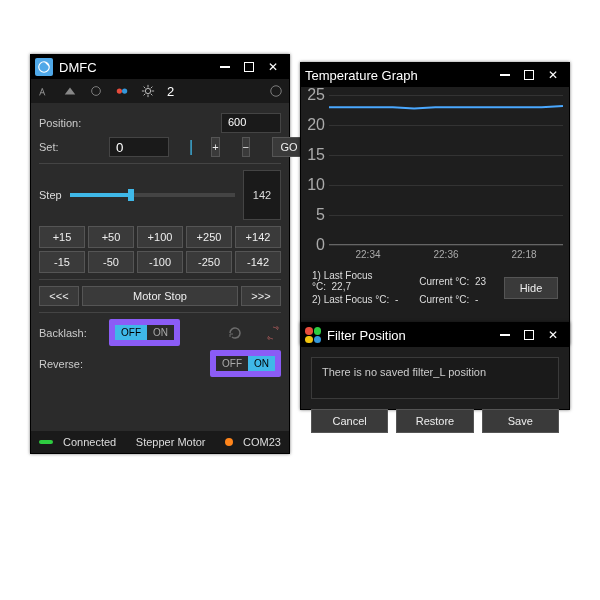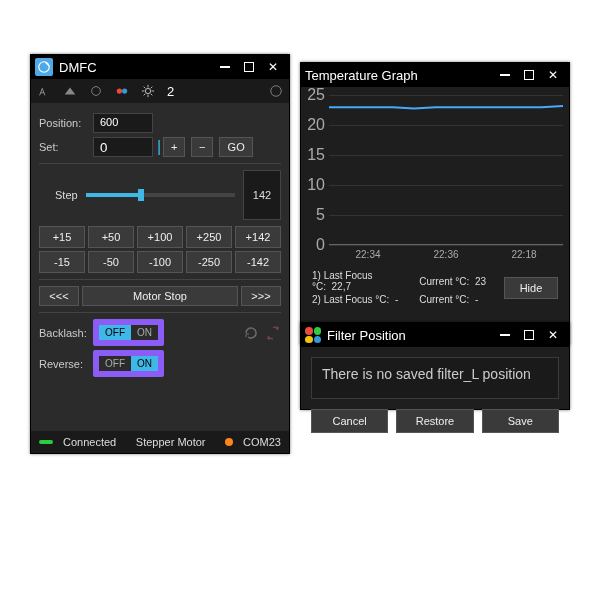--- a/index.html
+++ b/index.html
@@ -13,31 +13,31 @@
   .winbtn.min::before { content: ""; border-bottom: 2px solid #fff; width: 10px; display: block; }
   .winbtn.max::before { content: ""; border: 1px solid #fff; width: 8px; height: 8px; display: block; }
   .app-icon { width: 18px; height: 18px; background: #4fa8e8; border-radius: 2px; display: flex; align-items: center; justify-content: center; }
   .app-icon svg { width: 14px; height: 14px; }
   
   #dmfc { left: 30px; top: 54px; width: 260px; height: 400px; background: #2b2b2b; }
   .toolbar { background: #1a1a1a; height: 24px; display: flex; align-items: center; padding: 0 6px; gap: 12px; color: #aaa; }
   .toolbar .ticon { width: 14px; height: 14px; display: inline-block; }
   .toolbar .right { margin-left: auto; }
   .panel { padding: 6px 8px; }
-  .row { display: flex; align-items: center; gap: 6px; margin: 4px 0; min-height: 20px; }
+  .row { display: flex; align-items: center; gap: 22px; margin: 4px 0; min-height: 20px; justify-content: space-between; }
   .lbl { color: #ccc; min-width: 48px; }
   .fld { background: #1a1a1a; border: 1px solid #444; color: #fff; padding: 2px 6px; height: 20px; }
   .fld.pos { width: 60px; }
   .fld.set { width: 60px; }
   .btn { background: #3a3a3a; border: 1px solid #555; color: #eee; padding: 2px 8px; height: 20px; display: flex; align-items: center; justify-content: center; cursor: pointer; font-size: 11px; }
   .btn.sm { width: 22px; padding: 0; }
   .btn.go { width: 34px; }
   .tempbox { background: #3fcfff; color: #000; padding: 2px 6px; height: 20px; display: flex; align-items: center; }
   .divider { border: 0; border-top: 1px solid #444; margin: 6px 0; }
-  .slider-row { display: flex; align-items: center; gap: 8px; margin-left: 16px; }
+  .slider-row { display: flex; align-items: center; gap: 8px; }
   .slider { flex: 1; height: 4px; background: #444; position: relative; }
   .slider .fill { position: absolute; left: 0; top: 0; bottom: 0; background: #3fb8e8; width: 35%; }
   .slider .thumb { position: absolute; top: -4px; left: 35%; width: 6px; height: 12px; background: #3fb8e8; }
   .stepval { background: #1a1a1a; padding: 18px 6px; border: 1px solid #444; width: 38px; text-align: center; }
   .stepgrid { display: grid; grid-template-columns: repeat(5, 1fr); gap: 3px; margin: 6px 0; }
   .stepgrid .btn { width: auto; height: 22px; }
   .motorrow { display: flex; gap: 3px; margin: 6px 0; }
   .motorrow .btn.arrow { width: 40px; }
   .motorrow .btn.stop { flex: 1; }
   .togglegroup { display: inline-flex; border: 6px solid #8b5cf6; border-radius: 2px; overflow: hidden; }
@@ -53,21 +53,21 @@
   .chart { position: relative; margin: 8px 6px 4px 28px; height: 150px; border-bottom: 1px solid #666; }
   .chart .grid { position: absolute; inset: 0; }
   .chart .hline { position: absolute; left: 0; right: 0; border-top: 1px solid #333; }
   .chart .ylab { position: absolute; right: 100%; margin-right: 4px; font-size: 16px; color: #aaa; transform: translateY(-50%); }
   .chart svg { position: absolute; inset: 0; }
   .xlabels { display: flex; justify-content: space-around; font-size: 10px; color: #aaa; margin: 2px 6px 6px 28px; }
   .infogrid { display: grid; grid-template-columns: 1.3fr 1fr auto; gap: 2px 10px; padding: 4px 11px; font-size: 10px; align-items: center; }
   .infogrid .hidebtn { grid-row: 1 / span 2; grid-column: 3; align-self: center; }
   
   #fpos { left: 300px; top: 322px; width: 270px; height: 88px; }
-  .msgbox { margin: 10px; background: #1a1a1a; border: 1px solid #3a3a3a; padding: 8px 10px; color: #ccc; font-size: 14px; height: 42px; display: flex; align-items: flex-start; }
+  .msgbox { margin: 10px; background: #1a1a1a; border: 1px solid #3a3a3a; padding: 8px 10px; color: #ccc; font-size: 11px; height: 42px; display: flex; align-items: flex-start; }
   .btnrow { display: flex; gap: 8px; padding: 0 10px; }
   .btnrow .btn { flex: 1; height: 24px; }
   .fp-icon { width: 16px; height: 16px; display: grid; grid-template-columns: 1fr 1fr; grid-template-rows: 1fr 1fr; gap: 1px; }
   .fp-icon span { border-radius: 50%; }
 </style>
 </head>
 <body>
 
 <div class="window" id="dmfc">
   <div class="titlebar">

